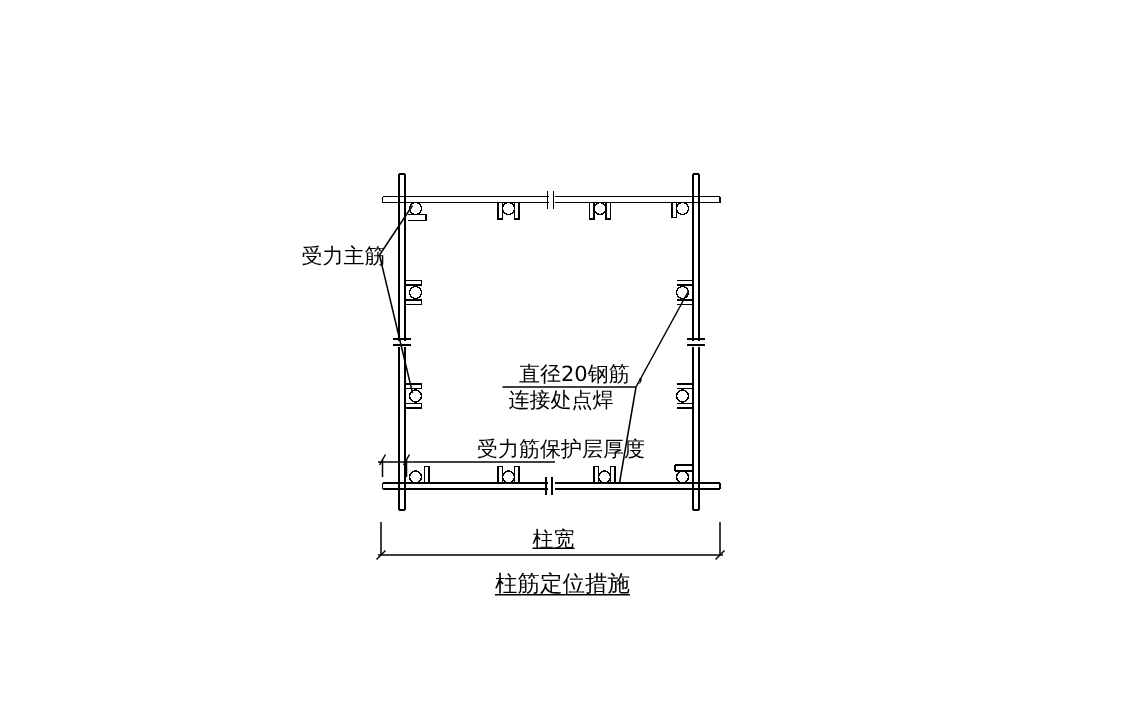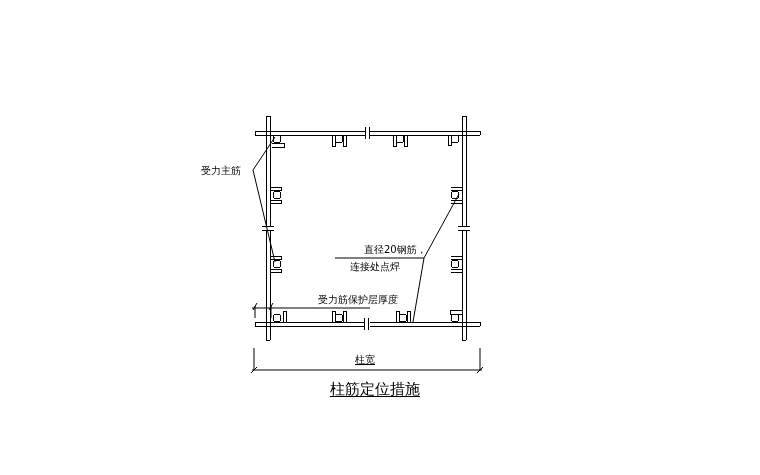--- a/index.html
+++ b/index.html
@@ -1,18 +1,18 @@
 <!DOCTYPE html>
 <html><head>
   <meta charset="utf-8">
   <style>
     html, body { margin: 0; padding: 0; background: #ffffff; }
     body { width: 760px; height: 475px; position: relative; overflow: hidden; font-family: "DejaVu Sans", sans-serif; }
     #canvas { position: absolute; left: 0; top: 0; }
-    .lbl { position: absolute; font-size: 10px; color: #000; white-space: nowrap; line-height: 14px; letter-spacing: 0px; }
+    .lbl { position: absolute; font-size: 14px; color: #000; white-space: nowrap; line-height: 14px; letter-spacing: 0px; }
     .title { text-decoration: underline; text-underline-offset: 2px; font-size: 15px; }
   </style>
 </head>
 <body>
 
 <svg id="canvas" width="760" height="475" viewBox="0 0 760 475" xmlns="http://www.w3.org/2000/svg">
   <g stroke="#000" stroke-width="1" fill="none" shape-rendering="crispEdges">
 
     <g>
       <path d="M255 131 H366 M255 135 H366 M255 131 V135"></path>
@@ -95,17 +95,17 @@
       <path d="M254 348 V370"></path>
       <path d="M480 348 V370"></path>
       <path d="M252 370 H482"></path>
       <path d="M251 373 L257 367"></path>
       <path d="M477 373 L483 367"></path>
     </g>
   </g>
 </svg>
 
 <div class="lbl" style="left:201px; top:164px;">受力主筋</div>
-<div class="lbl" style="left:364px; top:243px;text-align:center;">直径20钢筋，</div>
-<div class="lbl" style="left:350px; top:260px;">连接处点焊</div>
+<div class="lbl" style="left:346px; top:243px;text-align:center;">直径20钢筋，</div>
+<div class="lbl" style="left:339px; top:260px;">连接处点焊</div>
 <div class="lbl" style="left:276px; top:293px;margin-left:42px;">受力筋保护层厚度</div>
 <div class="lbl" style="left:355px; top:353px;text-decoration:underline;">柱宽</div>
 <div class="lbl title" style="left:330px; top:382px;">柱筋定位措施</div>
 
 </body></html>

